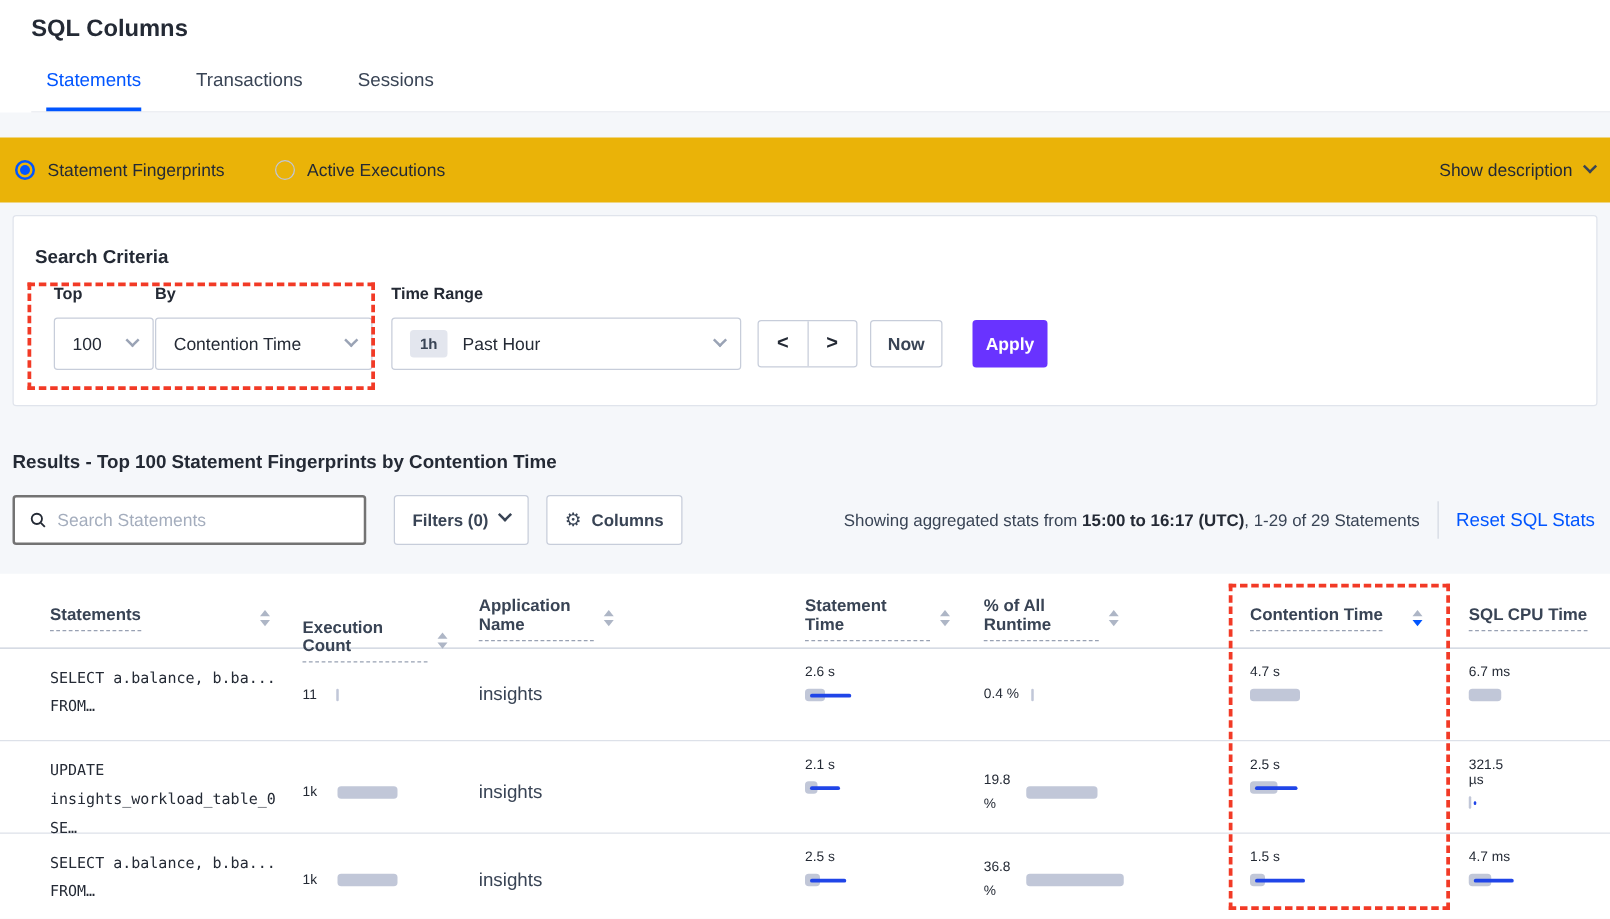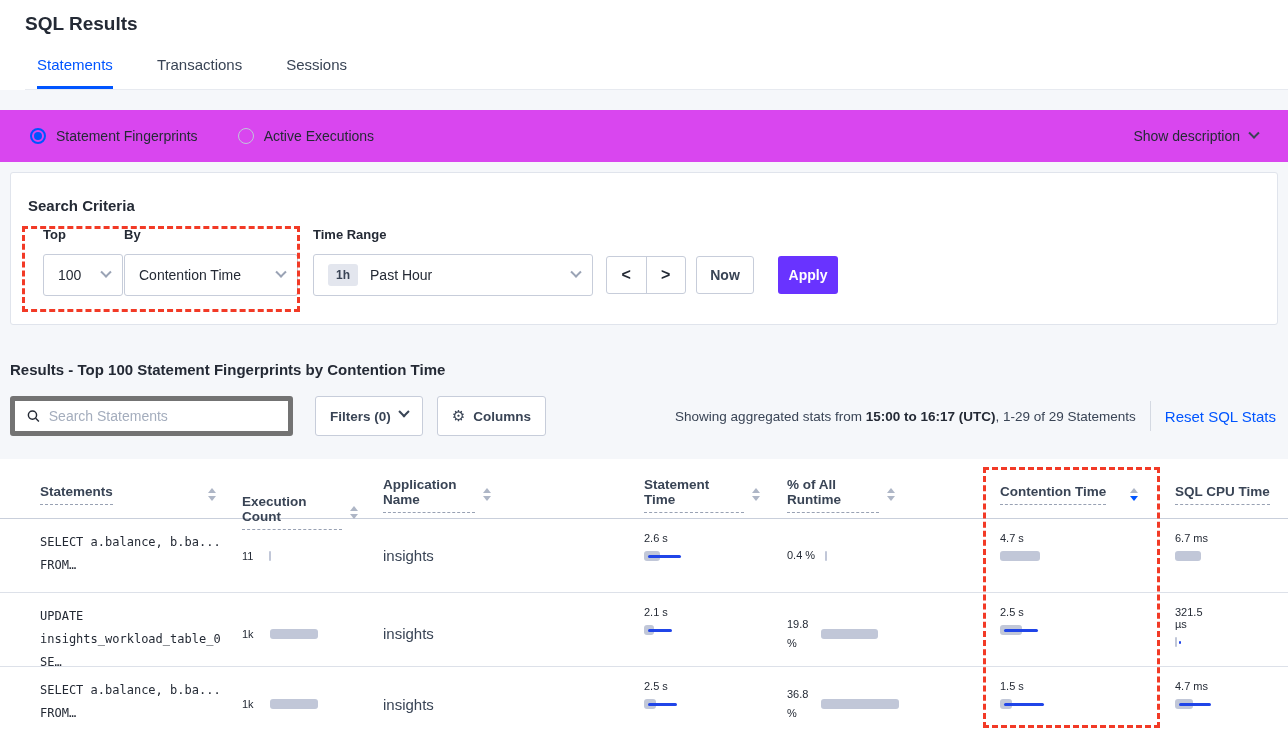--- a/index.html
+++ b/index.html
@@ -8,21 +8,21 @@
     font-family:"Liberation Sans", sans-serif;
     background:#f5f7fa; color:#242a35; position:relative;
   }
   
   .page-header { background:#fff; padding:13px 0 0 25px; }
   .page-title { font-size:19px; font-weight:700; color:#242a35; }
   .tabs { background:#fff; display:flex; gap:44px; padding-left:12px; margin-top:21px; border-bottom:1px solid #e7eaf0; }
   .tab { font-size:15px; color:#394455; padding-bottom:13px; cursor:pointer; }
   .tab.active { color:#0055ff; border-bottom:3px solid #0055ff; }
   
-  .radio-strip { margin-top:20px; background:#d946ef; height:52px; display:flex; align-items:center; padding:0 30px; }
+  .radio-strip { margin-top:20px; background:#eab308; height:52px; display:flex; align-items:center; padding:0 12px; }
   .radio-opt { display:flex; align-items:center; margin-right:40px; }
   .radio { width:16px; height:16px; border-radius:50%; border:2px solid #0055ff; display:flex; align-items:center; justify-content:center; }
   .radio .dot { width:8px; height:8px; border-radius:50%; background:#0055ff; }
   .radio.off { border:1px solid #c0c6d9; }
   .radio-label { margin-left:10px; font-size:14px; color:#242a35; }
   .spacer { flex:1; }
   .show-desc { display:flex; align-items:center; font-size:14px; color:#242a35; cursor:pointer; }
   .chev { width:8px; height:8px; border-right:2px solid #394455; border-bottom:2px solid #394455; transform:rotate(45deg) translate(-2px,-2px); display:inline-block; margin-left:10px; }
   .chev.gray { border-color:#9aa3b5; }
   
@@ -34,21 +34,21 @@
   .tr-badge { background:#e3e6ee; border-radius:3px; font-size:12px; font-weight:700; padding:4px 8px; margin-right:12px; color:#394455; }
   .btn-group { position:absolute; left:595px; top:83px; width:80px; height:38px; border:1px solid #c7cdda; border-radius:3px; background:#fff; display:flex; }
   .nav-btn { flex:1; display:flex; align-items:center; justify-content:center; cursor:pointer; font-weight:900; font-size:16px; color:#242a35; }
   .nav-btn:first-child { border-right:1px solid #c7cdda; }
   .btn { position:absolute; top:83px; height:38px; border:1px solid #c7cdda; border-radius:3px; background:#fff; font-size:14px; font-weight:700; color:#394455; display:flex; align-items:center; justify-content:center; cursor:pointer; }
   .btn-now { left:685px; width:58px; }
   .btn-apply { left:767px; width:60px; border:none; background:#6933ff; color:#fff; }
   
   .results-heading { margin:36px 0 0 10px; font-size:15px; font-weight:700; color:#242a35; }
   .toolbar { margin:17px 10px 0; display:flex; align-items:center; height:42px; }
-  .search-box { width:283px; height:40px; border:5px solid #737373; border-radius:3px; background:#fff; display:flex; align-items:center; padding:0 12px; }
+  .search-box { width:283px; height:40px; border:2px solid #737373; border-radius:3px; background:#fff; display:flex; align-items:center; padding:0 12px; }
   .search-box input { border:none; outline:none; font-size:14px; margin-left:9px; width:100%; font-family:"Liberation Sans",sans-serif; color:#242a35; }
   .search-box input::placeholder { color:#a4adbd; }
   .tb-btn { height:40px; border:1px solid #c7cdda; border-radius:3px; background:#fff; display:flex; align-items:center; padding:0 14px; font-size:13.5px; font-weight:700; color:#394455; cursor:pointer; }
   .tb-btn .chev { margin-left:9px; transform:rotate(45deg) translate(-3px,-3px); }
   .gear { font-size:15px; margin-right:8px; color:#394455; font-weight:400; }
   .stats-text { font-size:13.5px; color:#394455; white-space:nowrap; }
   .stats-text b { color:#242a35; }
   .v-div { width:1px; height:30px; background:#d4d9e2; margin:0 14px; }
   .reset-link { font-size:15px; color:#0055ff; white-space:nowrap; cursor:pointer; padding-right:2px; }
   
@@ -75,21 +75,21 @@
   .bar-b { position:absolute; left:4px; top:3.5px; height:3px; background:#2045e8; border-radius:2px; }
   
   .annot { position:absolute; border:3px dashed #f23a26; z-index:5; pointer-events:none; }
   .annot-1 { left:22px; top:226px; width:278px; height:86px; }
   .annot-2 { left:983px; top:467px; width:177px; height:261px; }
 </style>
 </head>
 <body>
 
 <div class="page-header">
-  <div class="page-title">SQL Results</div>
+  <div class="page-title">SQL Columns</div>
   <div class="tabs">
     <div class="tab active">Statements</div>
     <div class="tab">Transactions</div>
     <div class="tab">Sessions</div>
   </div>
 </div>
 
 <div class="radio-strip">
   <div class="radio-opt">
     <span class="radio">

